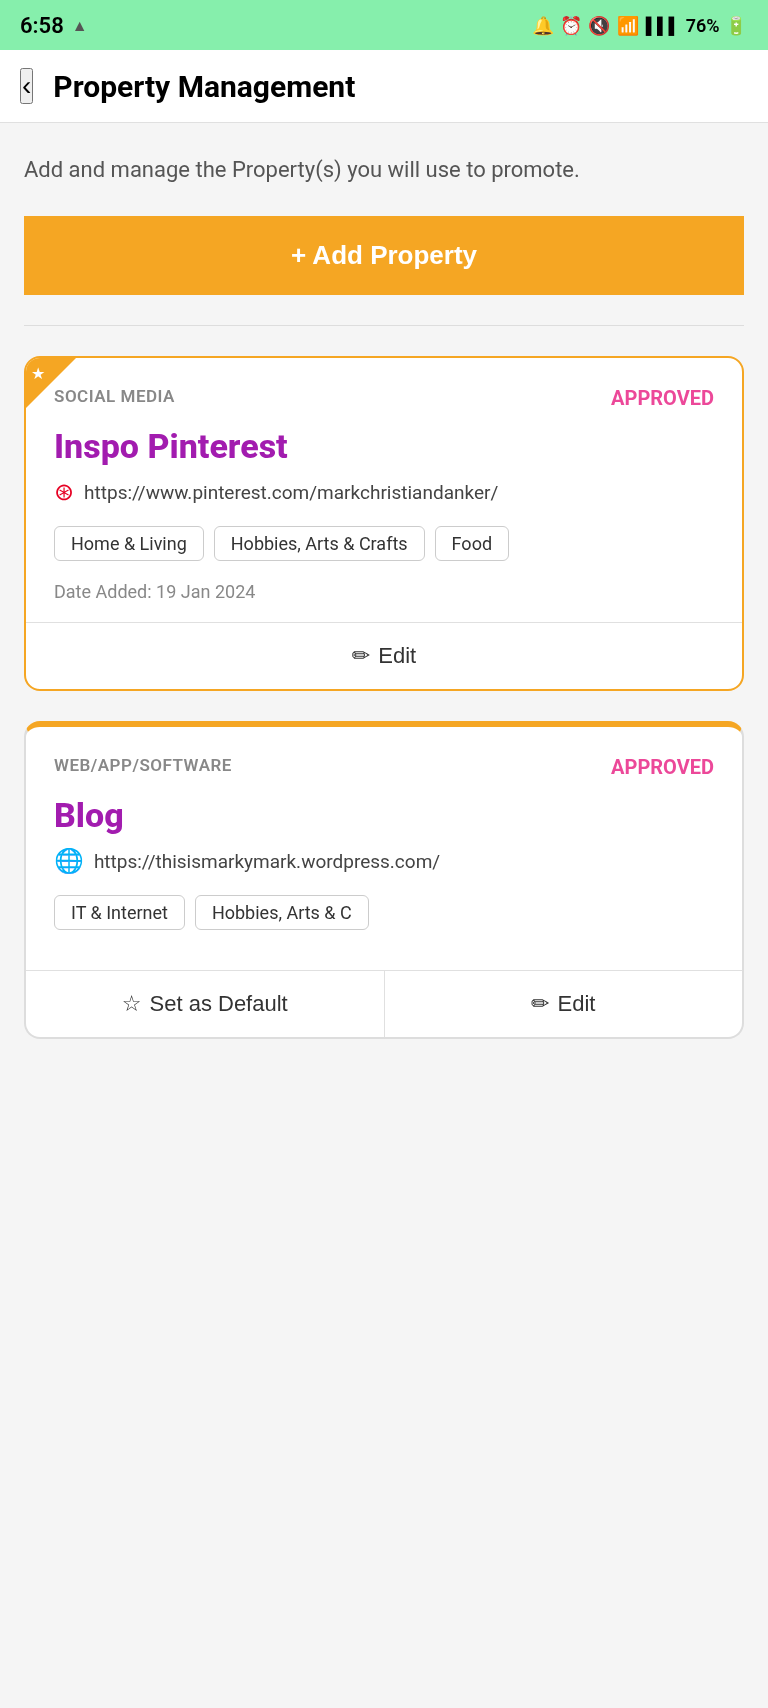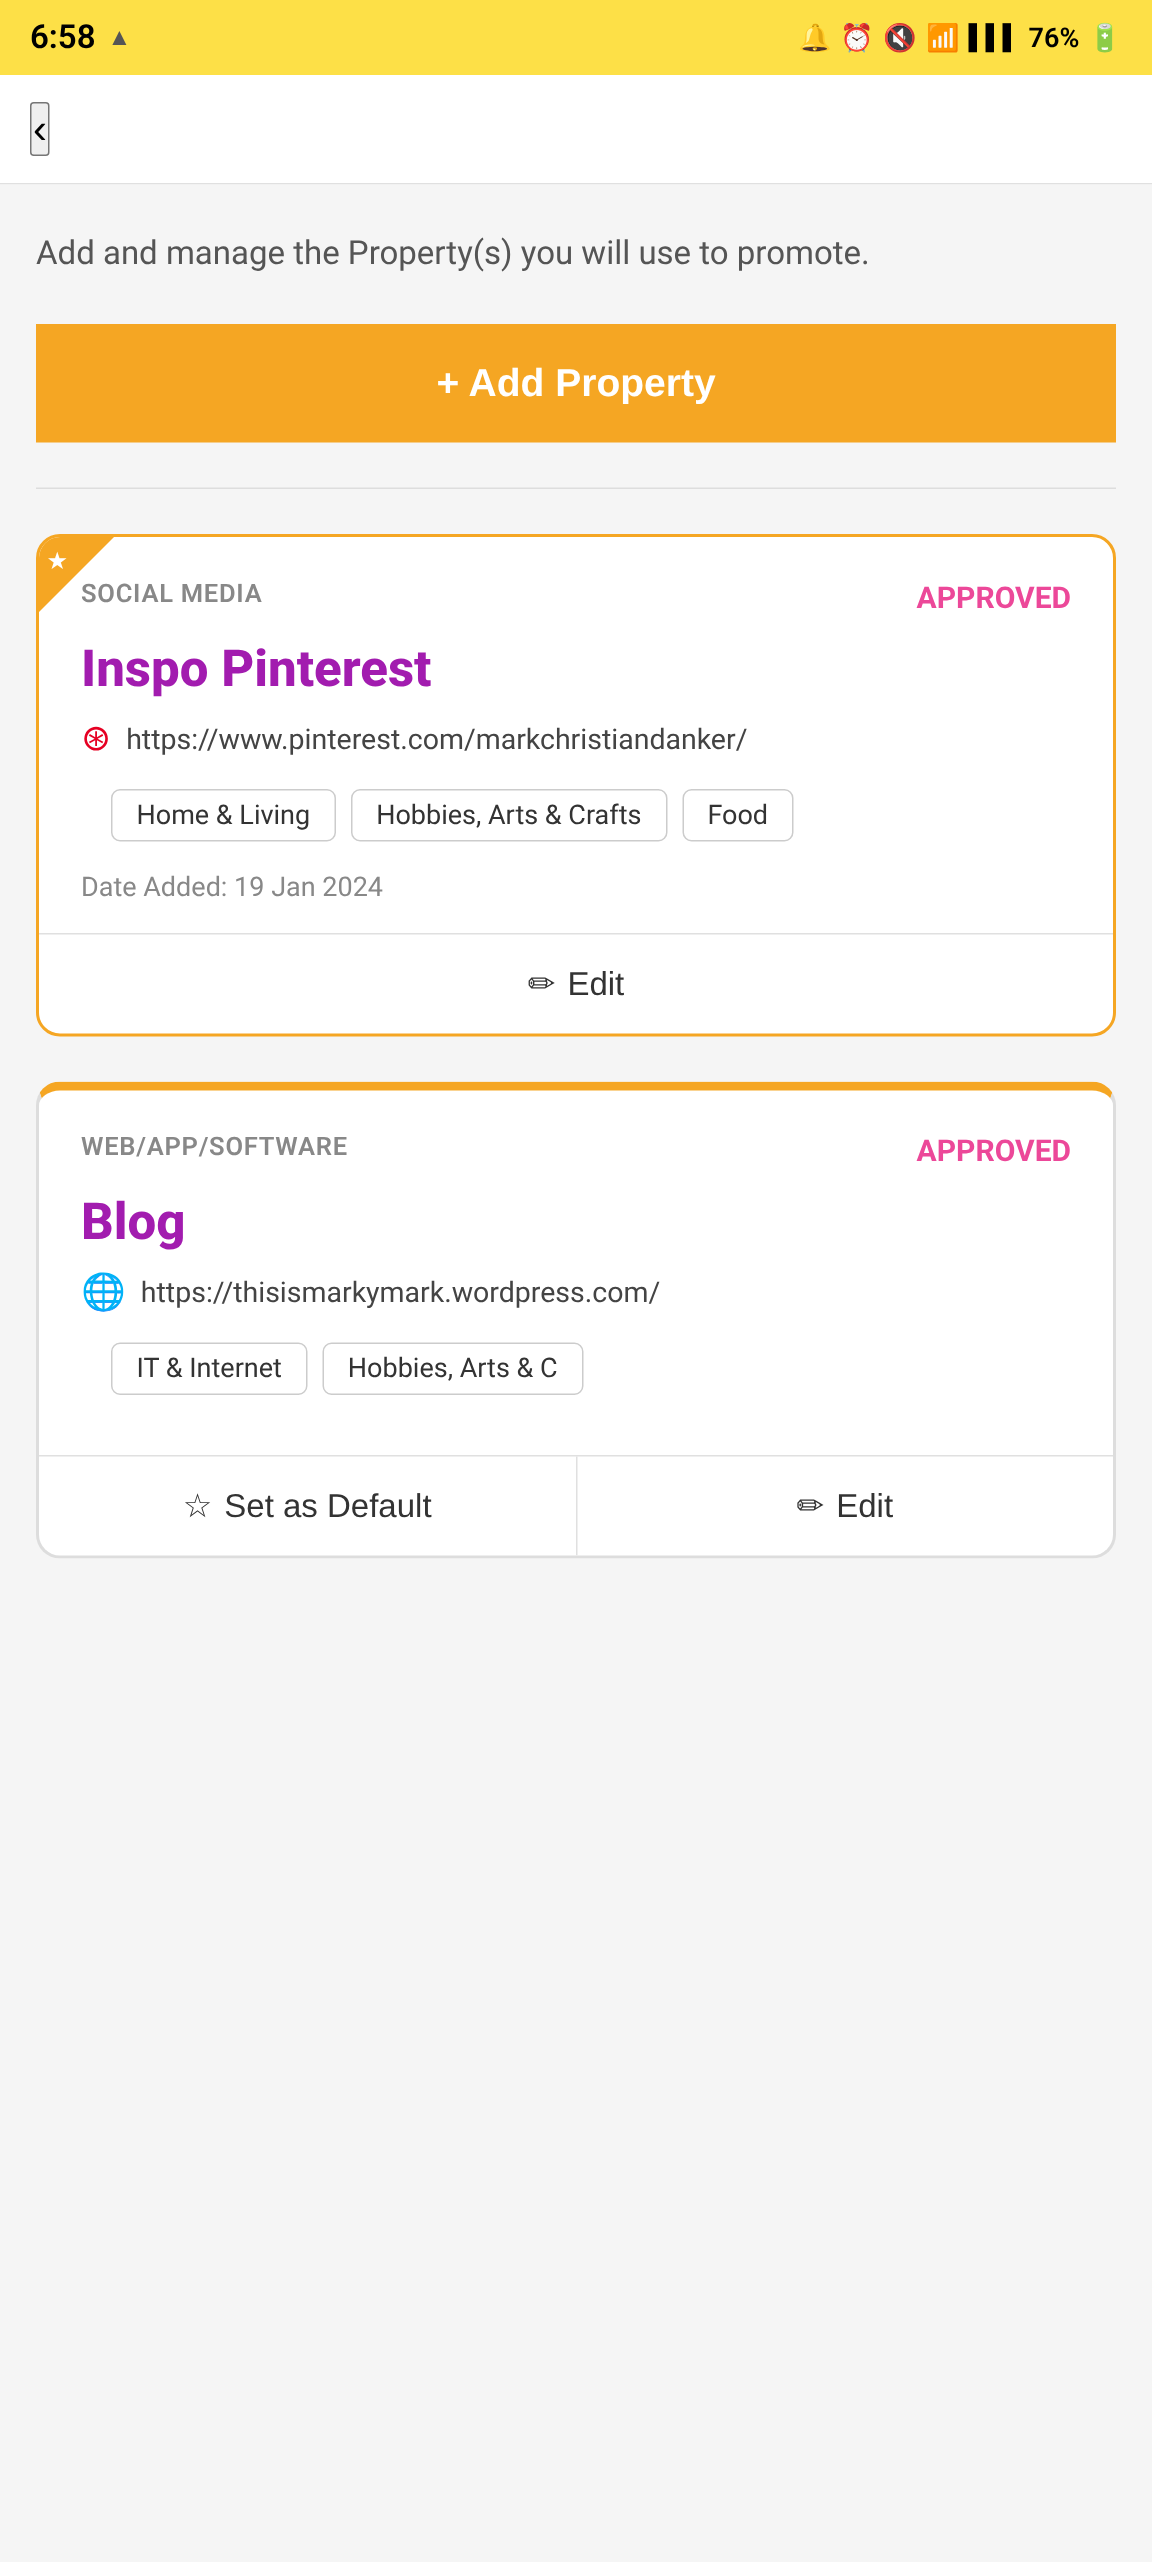--- a/index.html
+++ b/index.html
@@ -7,21 +7,21 @@
     body {
       font-family: -apple-system, BlinkMacSystemFont, 'Segoe UI', Roboto, sans-serif;
       background: #f5f5f5;
       width: 768px;
       min-height: 1708px;
       overflow-x: hidden;
     }
 
     
     .status-bar {
-      background: #fde047;
+      background: #86efac;
       display: flex;
       justify-content: space-between;
       align-items: center;
       padding: 10px 20px;
       height: 50px;
     }
     .status-time {
       font-size: 22px;
       font-weight: 600;
       color: #000;
@@ -180,21 +180,20 @@
       color: #444;
       word-break: break-all;
     }
 
     
     .tags-row {
       display: flex;
       flex-wrap: wrap;
       gap: 10px;
       margin-bottom: 20px;
-      margin-left: 20px;
     }
     .tag {
       background: #fff;
       border: 1.5px solid #ccc;
       border-radius: 6px;
       padding: 6px 16px;
       font-size: 18px;
       color: #333;
     }
 
@@ -240,20 +239,21 @@
     <span>🔇</span>
     <span>📶</span>
     <span style="font-size:16px;">▌▌▌</span>
     <span style="font-size:18px; font-weight:600;">76%</span>
     <span>🔋</span>
   </div>
 </div>
 
 <div class="header">
   <button class="back-btn">‹</button>
+  <h1 class="header-title">Property Management</h1>
 </div>
 
 <div class="main">
 
   <p class="subtitle">Add and manage the Property(s) you will use to promote.</p>
 
   <button class="add-property-btn">+ Add Property</button>
 
   <div class="divider"></div>
 

